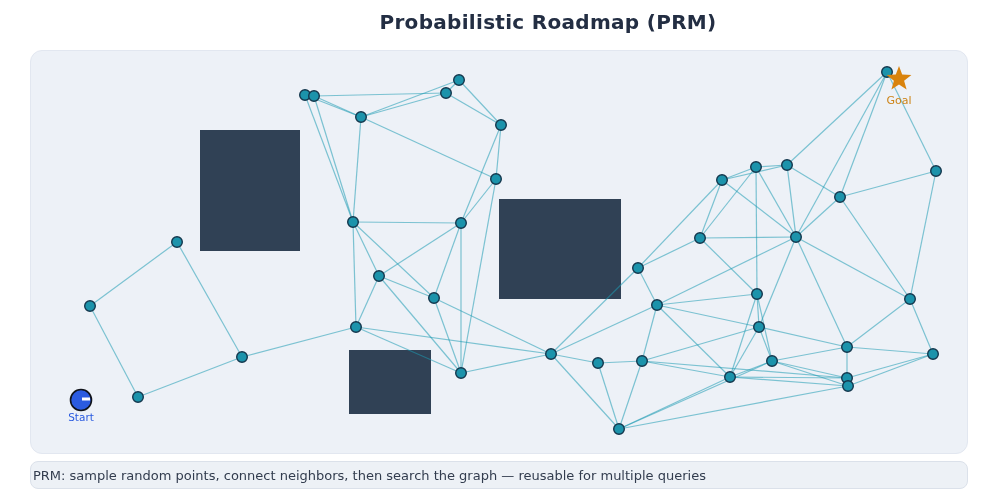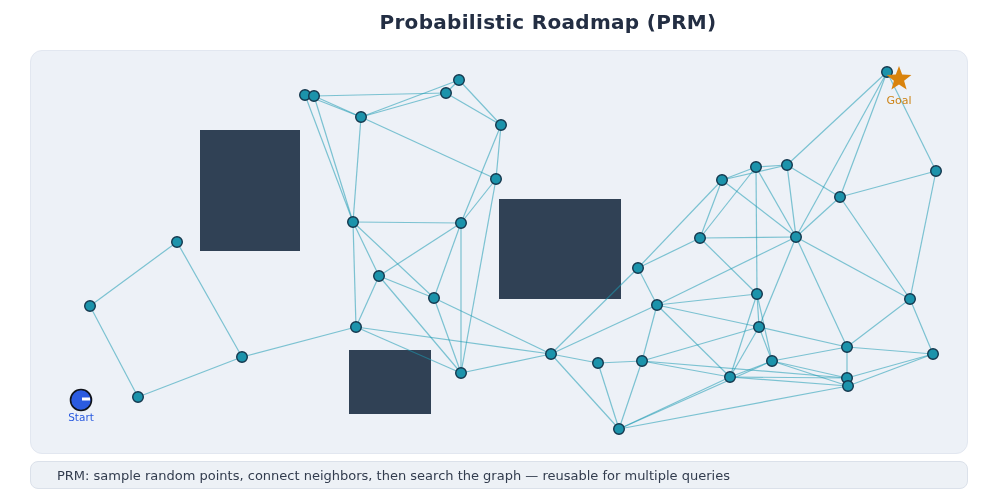--- a/index.html
+++ b/index.html
@@ -20,21 +20,21 @@
     box-sizing:border-box;
   }
   #graph{
     position:absolute;left:0;top:0;width:1000px;height:500px;
     pointer-events:none;
   }
   .caption-bar{
     position:absolute;left:30px;top:461px;width:938px;height:28px;
     background:#edf1f6;border:1px solid #dbe1ea;border-radius:8px;
     box-sizing:border-box;display:flex;align-items:center;
-    padding-left:26px;
+    padding-left:2px;
   }
   .caption-bar span{
     font-size:13px;color:#323c4e;white-space:nowrap;
   }
 </style>
 </head>
 <body>
 
 <div class="page">
   <h1 class="title">Probabilistic Roadmap (PRM)</h1>

